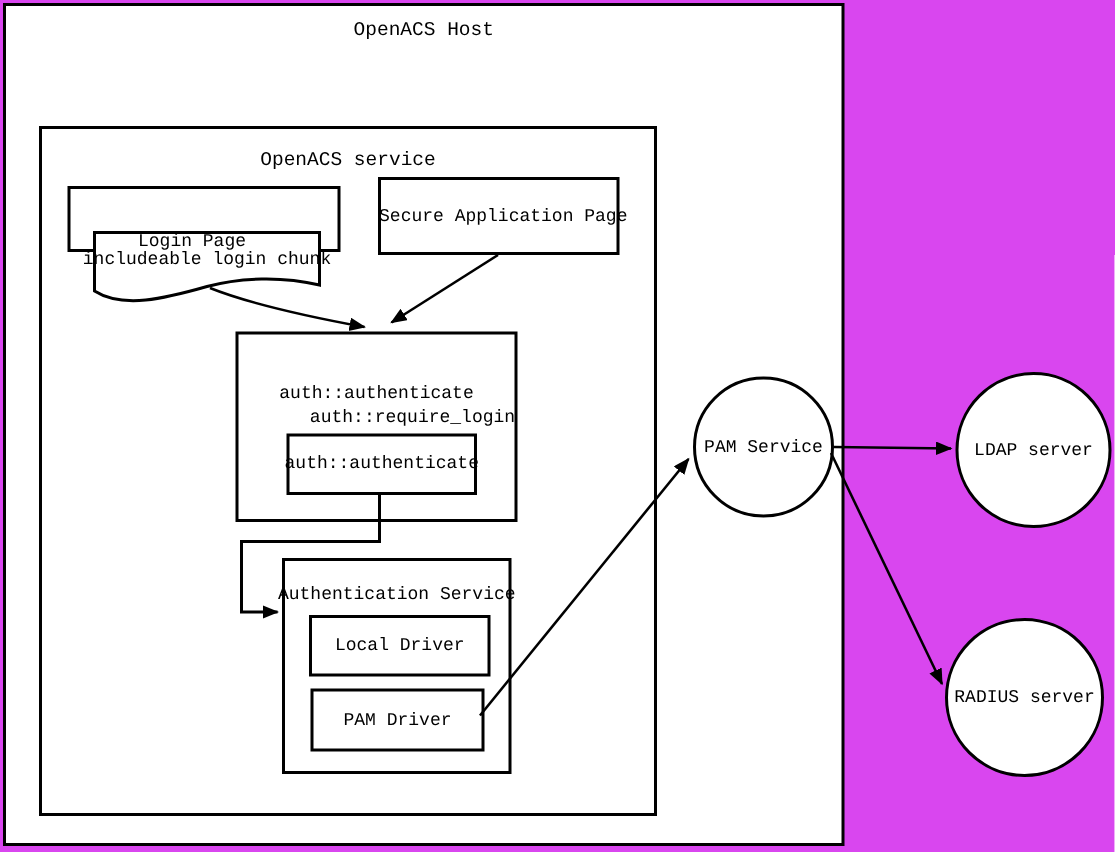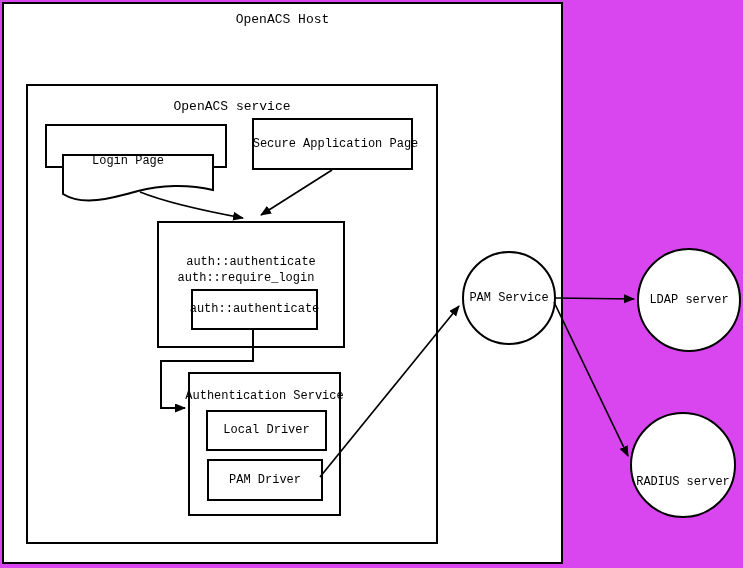--- a/index.html
+++ b/index.html
@@ -38,28 +38,28 @@
   }
   
   .host-title     { left: 3px;   top: 12px;  width: 559px; height: 16px; }
   .service-title  { left: 27px;  top: 99px;  width: 410px; height: 16px; }
   
   .login-label    { left: 46px;  top: 125px; width: 164px; height: 42px; margin-top: 15px; }
   .chunk-label    { left: 63px;  top: 155px; width: 150px; height: 37px; }
   .secure-label   { left: 256px; top: 119px; width: 159px; height: 50px; }
   .api-title      { left: 158px; top: 235px; width: 186px; height: 16px; }
   .api-fn1        { left: 158px; top: 254px; width: 186px; height: 16px; }
-  .api-fn2        { left: 141px; top: 270px; width: 186px; height: 16px; padding-left: 12px; }
+  .api-fn2        { left: 170px; top: 270px; width: 186px; height: 16px; padding-left: 12px; }
   .api-inner-lbl  { left: 192px; top: 290px; width: 125px; height: 39px; }
   .contract-title { left: 189px; top: 388px; width: 151px; height: 16px; }
   .local-label    { left: 207px; top: 411px; width: 119px; height: 39px; }
   .pamdrv-label   { left: 208px; top: 460px; width: 114px; height: 40px; }
   .pamsvc-label   { left: 463px; top: 252px; width: 92px;  height: 92px; }
   .ldap-label     { left: 638px; top: 249px; width: 102px; height: 102px; }
-  .radius-label   { left: 631px; top: 430px; width: 104px; height: 104px; }
+  .radius-label   { left: 631px; top: 413px; width: 104px; height: 104px; }
 </style>
 </head>
 <body>
 
 <div class="stage">
 
   <svg width="743" height="568" viewBox="0 0 743 568">
     <defs>
       <marker id="arrow" markerUnits="userSpaceOnUse" markerWidth="12" markerHeight="10" refX="10" refY="4.5" orient="auto">
         <path d="M0,0 L11,4.5 L0,9 Z" fill="#000000"></path>
@@ -90,20 +90,21 @@
     <path d="M 253 329 L 253 361 L 161 361 L 161 408 L 185 408" fill="none" stroke="#000000" stroke-width="2" marker-end="url(#arrow)"></path>
     <path d="M 320 477 L 459 306" fill="none" stroke="#000000" stroke-width="1.7" marker-end="url(#arrow)"></path>
     <path d="M 556 298 L 634 299" fill="none" stroke="#000000" stroke-width="1.7" marker-end="url(#arrow)"></path>
     <path d="M 554 302 L 628 456" fill="none" stroke="#000000" stroke-width="1.7" marker-end="url(#arrow)"></path>
   </svg>
 
   <div class="lbl title host-title">OpenACS Host</div>
   <div class="lbl title service-title">OpenACS service</div>
 
   <div class="lbl login-label">Login Page</div>
+  <div class="lbl chunk-label">includeable login chunk</div>
   <div class="lbl secure-label">Secure Application Page</div>
 
   <div class="lbl api-fn1">auth::authenticate</div>
   <div class="lbl api-fn2">auth::require_login</div>
   <div class="lbl api-inner-lbl">auth::authenticate</div>
 
   <div class="lbl contract-title">Authentication Service</div>
   <div class="lbl local-label">Local Driver</div>
   <div class="lbl pamdrv-label">PAM Driver</div>
 

